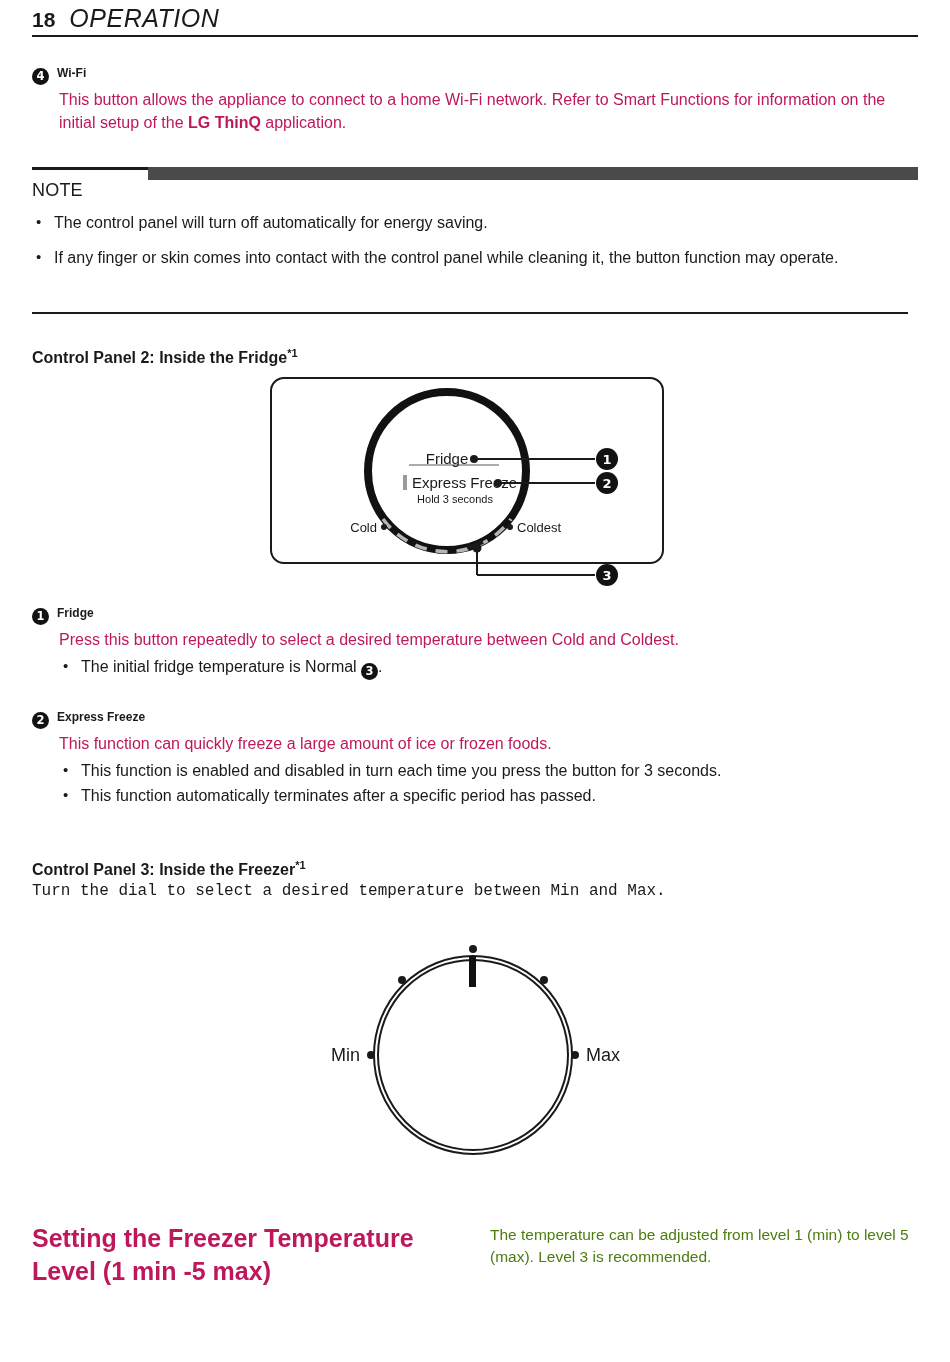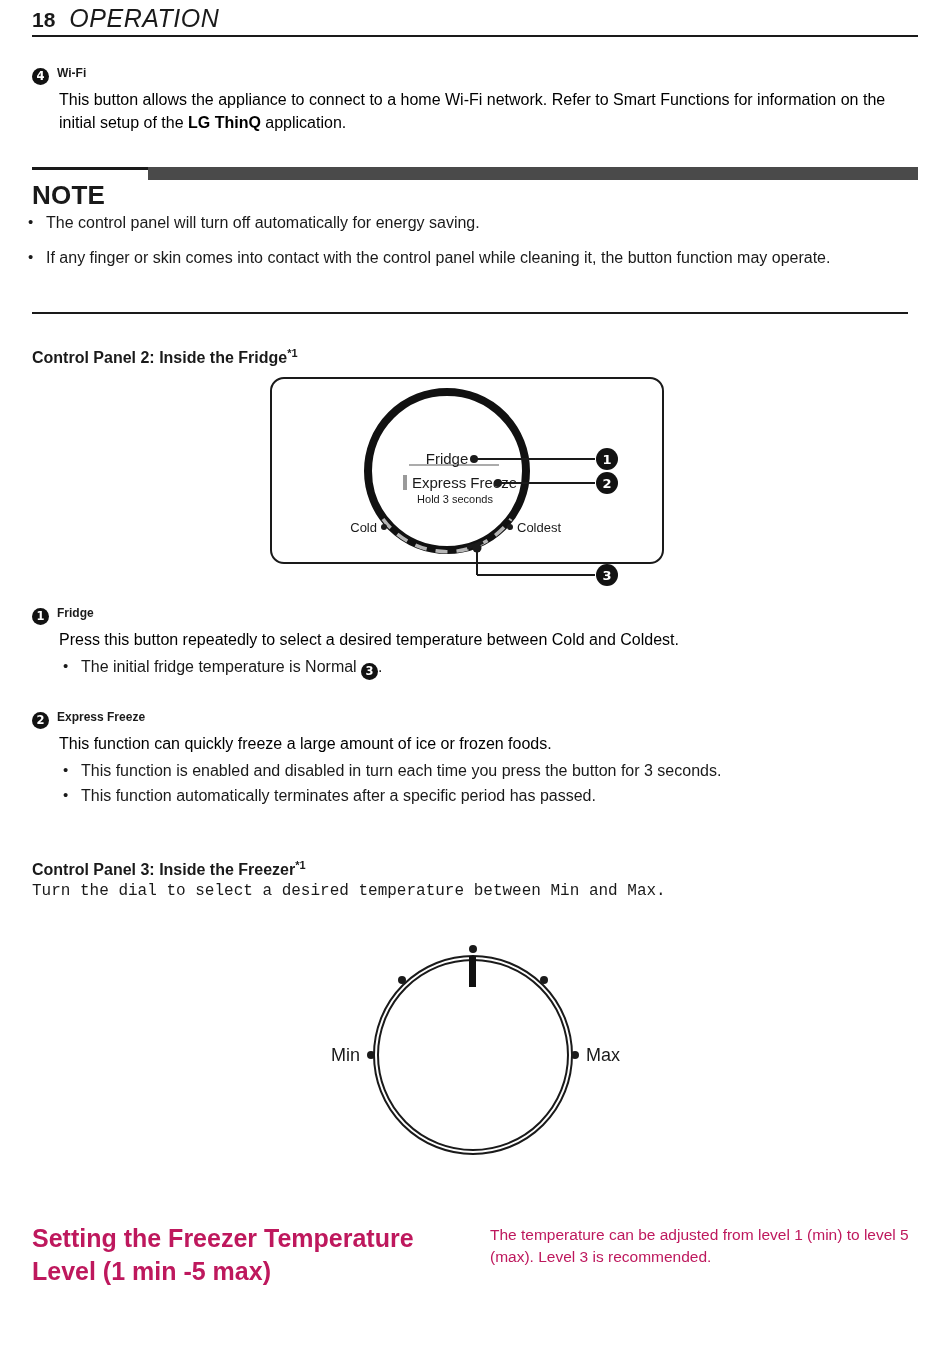--- a/index.html
+++ b/index.html
@@ -41,21 +41,21 @@
     width: 17px; height: 17px; border-radius: 50%;
     background: #121212; color: #ffffff;
     font-size: 11.5px; font-weight: bold; line-height: 1;
     flex: 0 0 auto; position: relative; top: 2px;
     font-family: "DejaVu Sans", sans-serif;
   }
   .badge.inline { top: 3px; display: inline-flex; vertical-align: baseline; }
   .item-title { font-size: 12px; font-weight: bold; line-height: 1.25; }
   .item-body {
     font-size: 16px; line-height: 1.42; margin-top: 6px;
-    padding-left: 27px; color: #000000;
+    padding-left: 27px; color: #be185d;
   }
   .sub-list { list-style: none; padding-left: 27px; margin-top: 4px; }
   .sub-list li {
     font-size: 16px; line-height: 1.42; position: relative;
     padding-left: 22px; margin-top: 3px;
   }
   .sub-list li::before {
     content: "\2022"; position: absolute; left: 4px; top: -1px;
     font-size: 15px; color: #1a1a1a;
   }
@@ -63,23 +63,23 @@
   
   .note-bar { position: absolute; left: 32px; top: 167px; width: 886px; height: 14px; }
   .note-bar .thin {
     position: absolute; left: 0; top: 0; width: 116px; height: 3px; background: #1a1a1a;
   }
   .note-bar .thick {
     position: absolute; left: 116px; top: 0; width: 770px; height: 13px; background: #4a4a4a;
   }
   .note-title {
     position: absolute; left: 32px; top: 180px;
-    font-size: 26px; font-weight: bold; letter-spacing: 0.2px;
-  }
-  .note-list { position: absolute; left: 24px; top: 212px; width: 886px; list-style: none; }
+    font-size: 18px; font-weight: normal; letter-spacing: 0.2px;
+  }
+  .note-list { position: absolute; left: 32px; top: 212px; width: 886px; list-style: none; }
   .note-list li {
     font-size: 16px; line-height: 1.42; position: relative;
     padding-left: 22px; margin-bottom: 12px;
   }
   .note-list li::before {
     content: "\2022"; position: absolute; left: 4px; top: -1px; font-size: 15px;
   }
   .note-rule {
     position: absolute; left: 32px; top: 312px; width: 876px; height: 2px; background: #1a1a1a;
   }
@@ -94,21 +94,21 @@
 
   
   .fig-panel2 { position: absolute; left: 255px; top: 375px; width: 440px; height: 225px; }
 
   .big-heading {
     position: absolute; left: 32px; top: 1222px; width: 400px;
     font-size: 25px; font-weight: bold; line-height: 1.32; color: #be185d;
   }
   .big-body {
     position: absolute; left: 490px; top: 1224px; width: 425px;
-    font-size: 15.5px; line-height: 1.45; color: #be185d;
+    font-size: 15.5px; line-height: 1.45; color: #4d7c0f;
   }
 
   .fig-dial { position: absolute; left: 310px; top: 920px; width: 330px; height: 250px; }
 </style>
 </head>
 <body>
 
 <div class="page">
 
   <div class="page-header">

